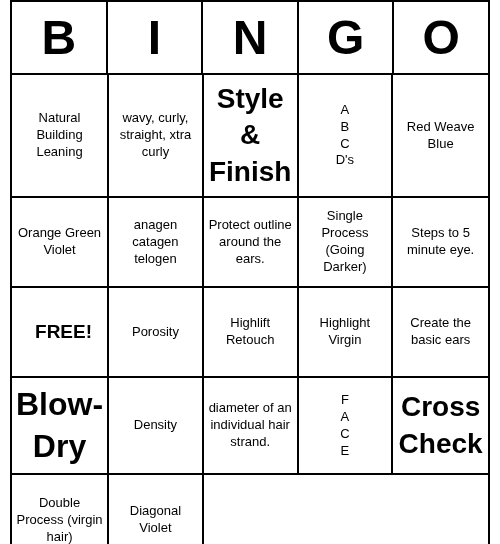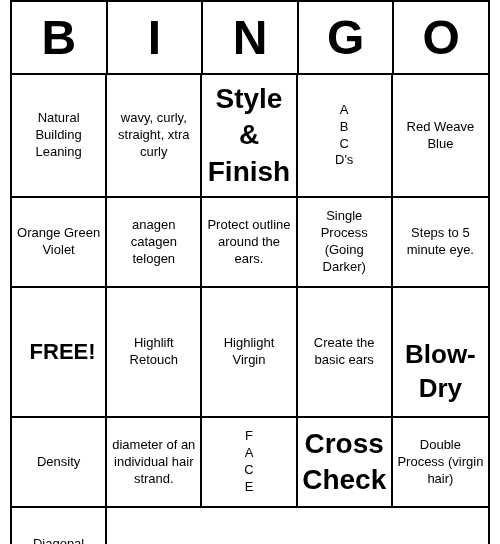--- a/index.html
+++ b/index.html
@@ -51,28 +51,27 @@
       border-right: none;
     }
     .bingo-grid .bingo-cell:nth-child(n+21) {
       border-bottom: none;
     }
     .bingo-cell.large-text {
       font-size: 28px;
       font-weight: bold;
     }
     .bingo-cell.free {
-      font-size: 22px;
+      font-size: 19px;
       font-weight: bold;
       padding-left: 12px;
     }
     .bingo-cell.blow-dry {
-      font-size: 26px;
+      font-size: 32px;
       font-weight: bold;
-      margin-top: 40px;
     }
   </style>
 </head>
 <body>
 
 <div class="bingo-card">
   <div class="bingo-header">
   <div class="bingo-header-cell">B</div>
       <div class="bingo-header-cell">I</div>
       <div class="bingo-header-cell">N</div>
@@ -84,20 +83,21 @@
       <div class="bingo-cell">wavy, curly, straight, xtra curly</div>
       <div class="bingo-cell large-text">Style &amp; Finish</div>
       <div class="bingo-cell">A<br>B<br>C<br>D's</div>
       <div class="bingo-cell">Red Weave Blue</div>
       <div class="bingo-cell">Orange Green Violet</div>
       <div class="bingo-cell">anagen catagen telogen</div>
       <div class="bingo-cell">Protect outline around the ears.</div>
       <div class="bingo-cell">Single Process (Going Darker)</div>
       <div class="bingo-cell">Steps to 5 minute eye.</div>
       <div class="bingo-cell free">FREE!</div>
+      <div class="bingo-cell">Porosity</div>
       <div class="bingo-cell">Highlift Retouch</div>
       <div class="bingo-cell">Highlight Virgin</div>
       <div class="bingo-cell">Create the basic ears</div>
       <div class="bingo-cell blow-dry">Blow-Dry</div>
       <div class="bingo-cell">Density</div>
       <div class="bingo-cell">diameter of an individual hair strand.</div>
       <div class="bingo-cell">F<br>A<br>C<br>E</div>
       <div class="bingo-cell large-text">Cross Check</div>
       <div class="bingo-cell">Double Process (virgin hair)</div>
       <div class="bingo-cell">Diagonal Violet</div>

